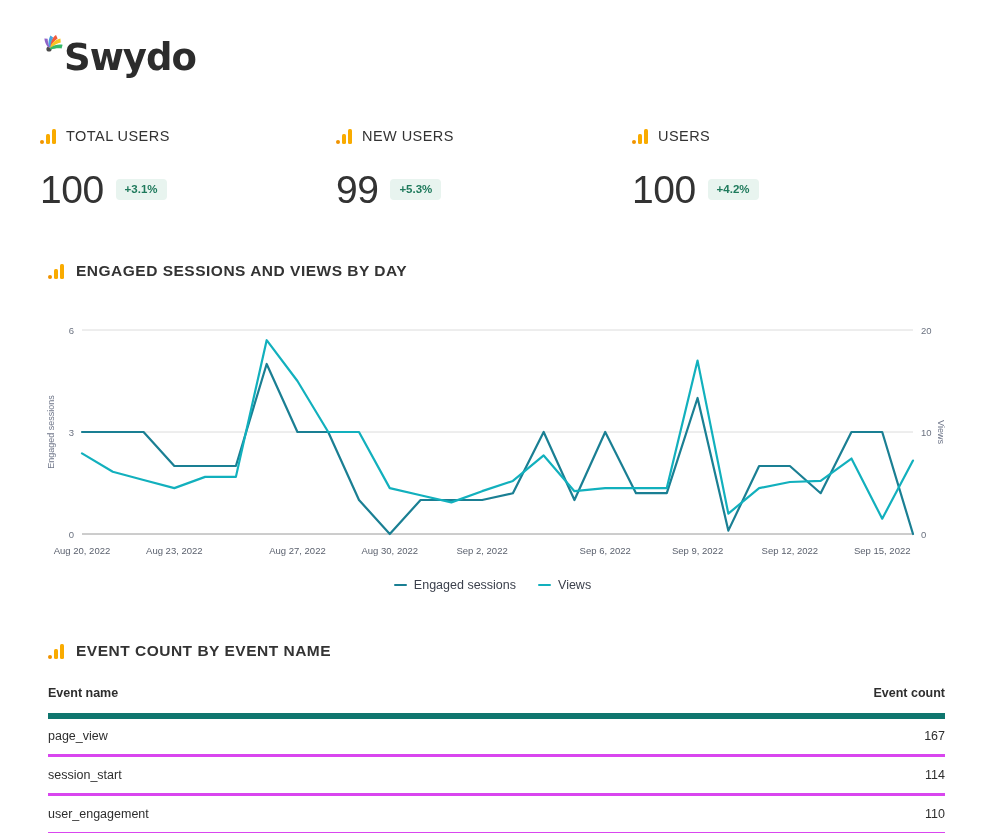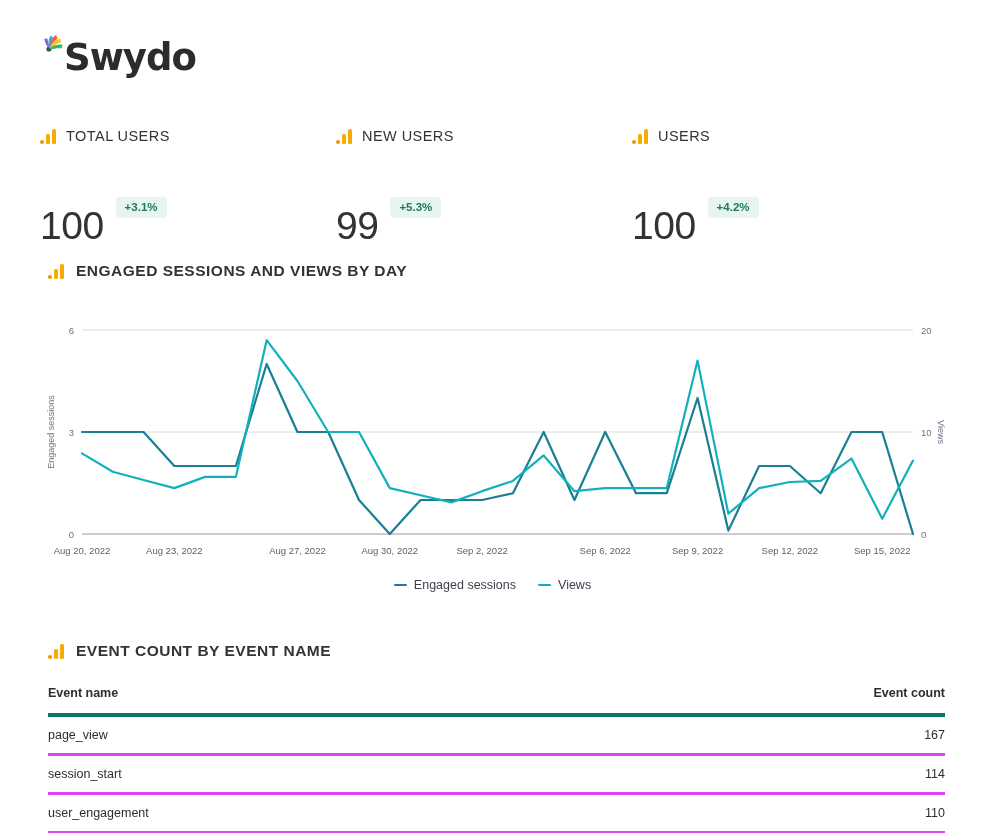--- a/index.html
+++ b/index.html
@@ -28,21 +28,21 @@
   .ga-icon { display: inline-block; width: 17px; height: 16px; position: relative; flex: 0 0 auto; }
   .ga-icon i { position: absolute; bottom: 0; display: block; border-radius: 1.5px; }
   .ga-icon i.b1 { left: 0; width: 4px; height: 4px; border-radius: 50%; background: #f09300; }
   .ga-icon i.b2 { left: 6px; width: 4px; height: 10px; background: #f9ab00; }
   .ga-icon i.b3 { left: 12px; width: 4px; height: 15px; background: #f9ab00; }
   .kpi-title {
     font-size: 14.5px; letter-spacing: .45px; color: #333; font-weight: 400;
     text-transform: uppercase; white-space: nowrap;
   }
   .kpi-body { display: flex; align-items: center; gap: 12px; margin-top: 23px; }
-  .kpi-value { font-size: 39px; font-weight: 400; color: #333; line-height: 1; letter-spacing: -.5px; margin-top: 36px; }
+  .kpi-value { font-size: 39px; font-weight: 400; color: #333; line-height: 1; letter-spacing: -.5px; }
   .kpi-delta {
     background: #e8f4ef; color: #1f7a5c; font-size: 11.5px; font-weight: 700;
     padding: 5px 9px 5px 9px; border-radius: 4px; line-height: 1;
   }
 
   
   .section-head { position: absolute; display: flex; align-items: center; gap: 11px; }
   .section-title {
     font-size: 15.5px; letter-spacing: .5px; color: #333; font-weight: 700;
     text-transform: uppercase; white-space: nowrap;
@@ -62,21 +62,21 @@
   .legend-item { display: flex; align-items: center; gap: 7px; }
   .legend-dash { width: 13px; height: 2.6px; border-radius: 1px; display: block; }
   .legend-lbl { font-size: 12.5px; color: #3a3f4b; }
 
   
   .table-block { position: absolute; left: 48px; top: 686px; width: 897px; }
   table { width: 100%; border-collapse: collapse; }
   th, td { font-size: 12.5px; color: #2e2e2e; text-align: left; padding: 0; }
   th { font-weight: 700; padding-bottom: 13px; }
   th.num, td.num { text-align: right; }
-  thead tr { border-bottom: 4px solid #0f766e; }
+  thead tr { border-bottom: 6px solid #0f766e; }
   tbody tr { border-bottom: 3px solid #d946ef; }
   tbody td { height: 39px; vertical-align: middle; font-weight: 400; }
 </style>
 </head>
 <body>
 
 <div class="page">
 
   <div class="logo-wrap">
     <span class="logo-mark">

